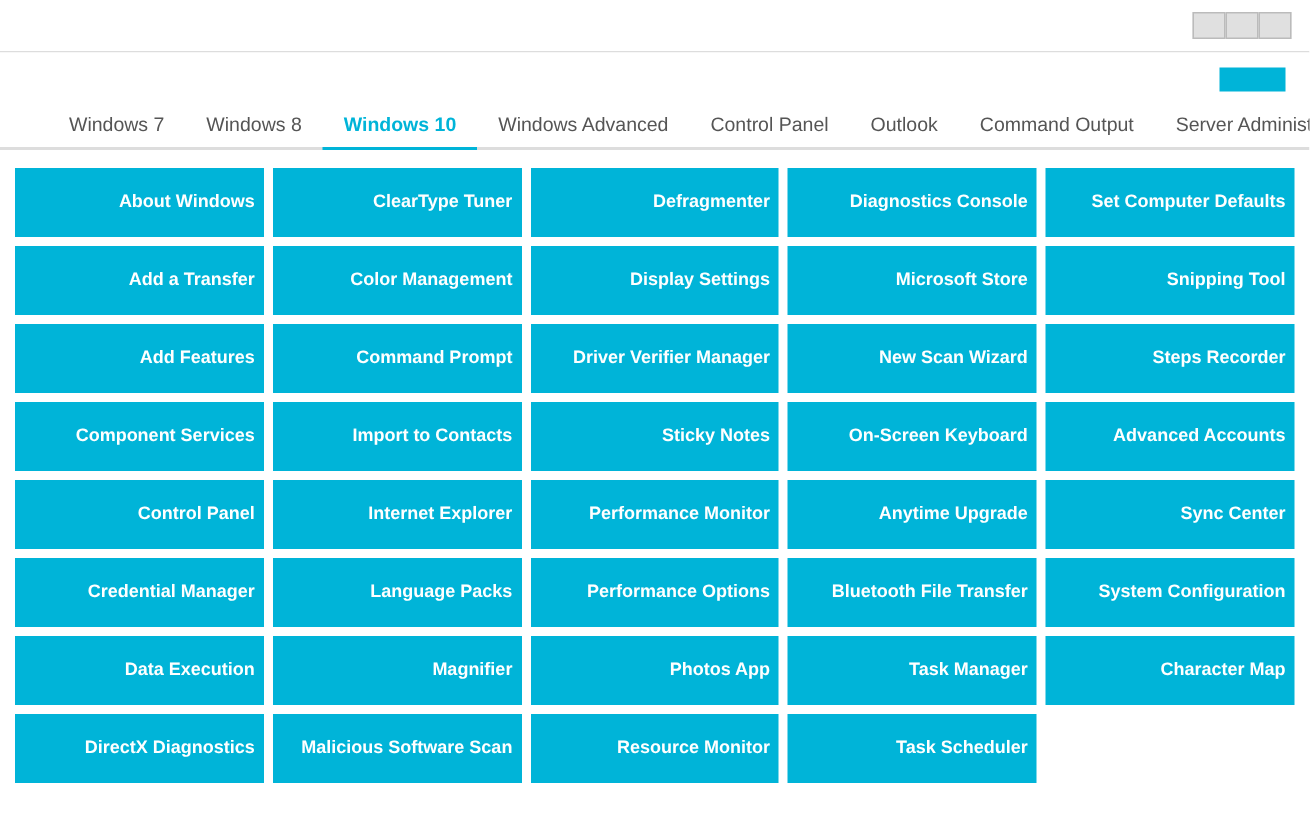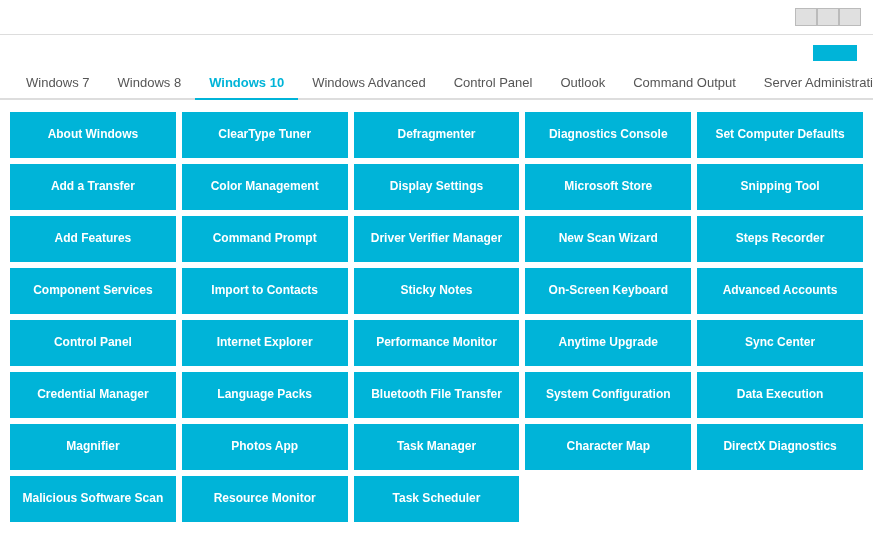--- a/index.html
+++ b/index.html
@@ -27,42 +27,42 @@
       background: #fff;
     }
     .app-title { font-size: 22px; color: #333; font-weight: 300; }
     .options-btn {
       background: #00b4d8; color: #fff; border: none; padding: 8px 22px;
       font-size: 13px; cursor: pointer; font-weight: 600;
     }
     
     .tab-bar {
       display: flex; border-bottom: 2px solid #ddd;
-      padding: 0 12px;
+      padding: 0 32px;
     }
     .tab {
       padding: 8px 14px; font-size: 13px; color: #555; cursor: pointer;
       border-bottom: 2px solid transparent; margin-bottom: -2px;
       white-space: nowrap;
     }
     .tab.active { color: #00b4d8; border-bottom: 2px solid #00b4d8; font-weight: 600; }
     
     .grid-area {
       padding: 12px 10px;
       background: #fff;
     }
     .grid {
       display: grid;
       grid-template-columns: repeat(5, 1fr);
       gap: 6px;
     }
     .grid-btn {
       background: #00b4d8; color: #fff; border: none;
       padding: 14px 6px; font-size: 12px; font-weight: 600;
-      cursor: pointer; text-align: center; line-height: 1.3;
+      cursor: pointer; text-align: right; line-height: 1.3;
       min-height: 46px;
     }
   </style>
 </head>
 <body>
 
 <div class="title-bar">
   <span></span>
   <div class="title-bar-controls">
     <button class="title-bar-btn"></button>
@@ -109,20 +109,21 @@
       <button class="grid-btn">Sticky Notes</button>
       <button class="grid-btn">On-Screen Keyboard</button>
       <button class="grid-btn">Advanced Accounts</button>
       <button class="grid-btn">Control Panel</button>
       <button class="grid-btn">Internet Explorer</button>
       <button class="grid-btn">Performance Monitor</button>
       <button class="grid-btn">Anytime Upgrade</button>
       <button class="grid-btn">Sync Center</button>
       <button class="grid-btn">Credential Manager</button>
       <button class="grid-btn">Language Packs</button>
+      <button class="grid-btn">Performance Options</button>
       <button class="grid-btn">Bluetooth File Transfer</button>
       <button class="grid-btn">System Configuration</button>
       <button class="grid-btn">Data Execution</button>
       <button class="grid-btn">Magnifier</button>
       <button class="grid-btn">Photos App</button>
       <button class="grid-btn">Task Manager</button>
       <button class="grid-btn">Character Map</button>
       <button class="grid-btn">DirectX Diagnostics</button>
       <button class="grid-btn">Malicious Software Scan</button>
       <button class="grid-btn">Resource Monitor</button>

